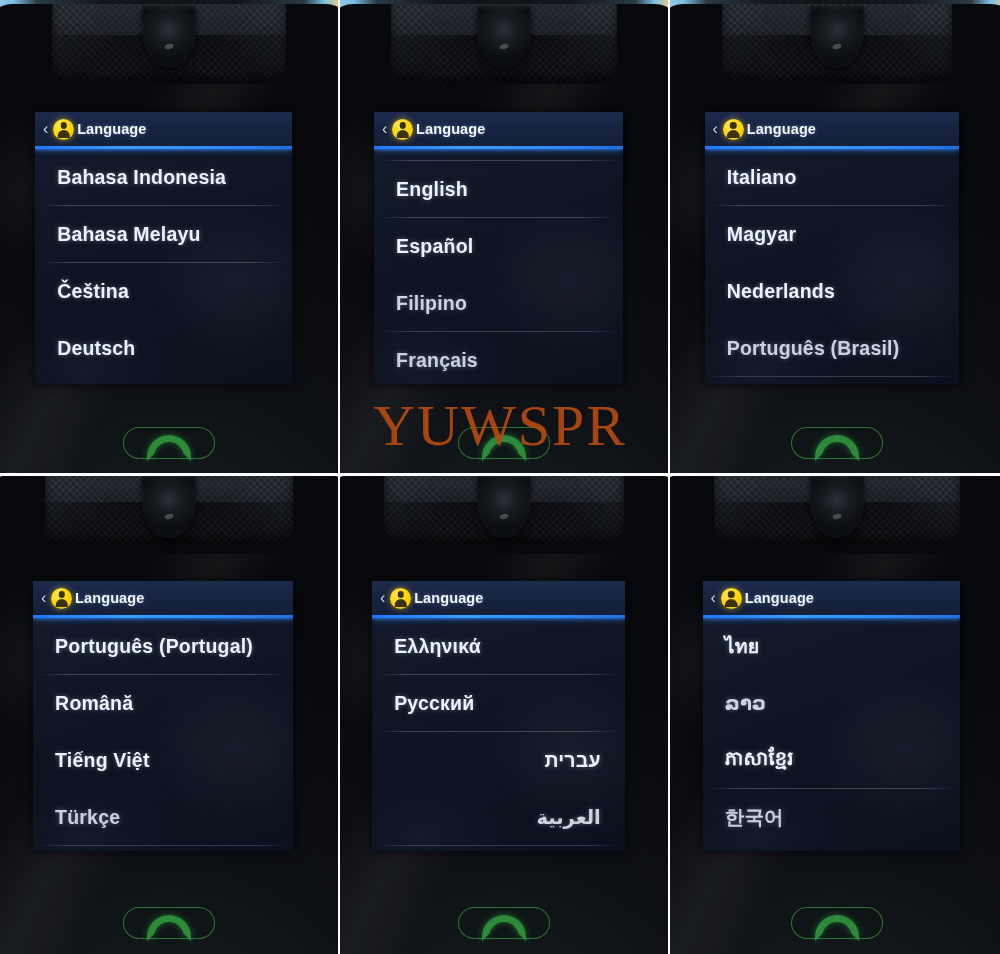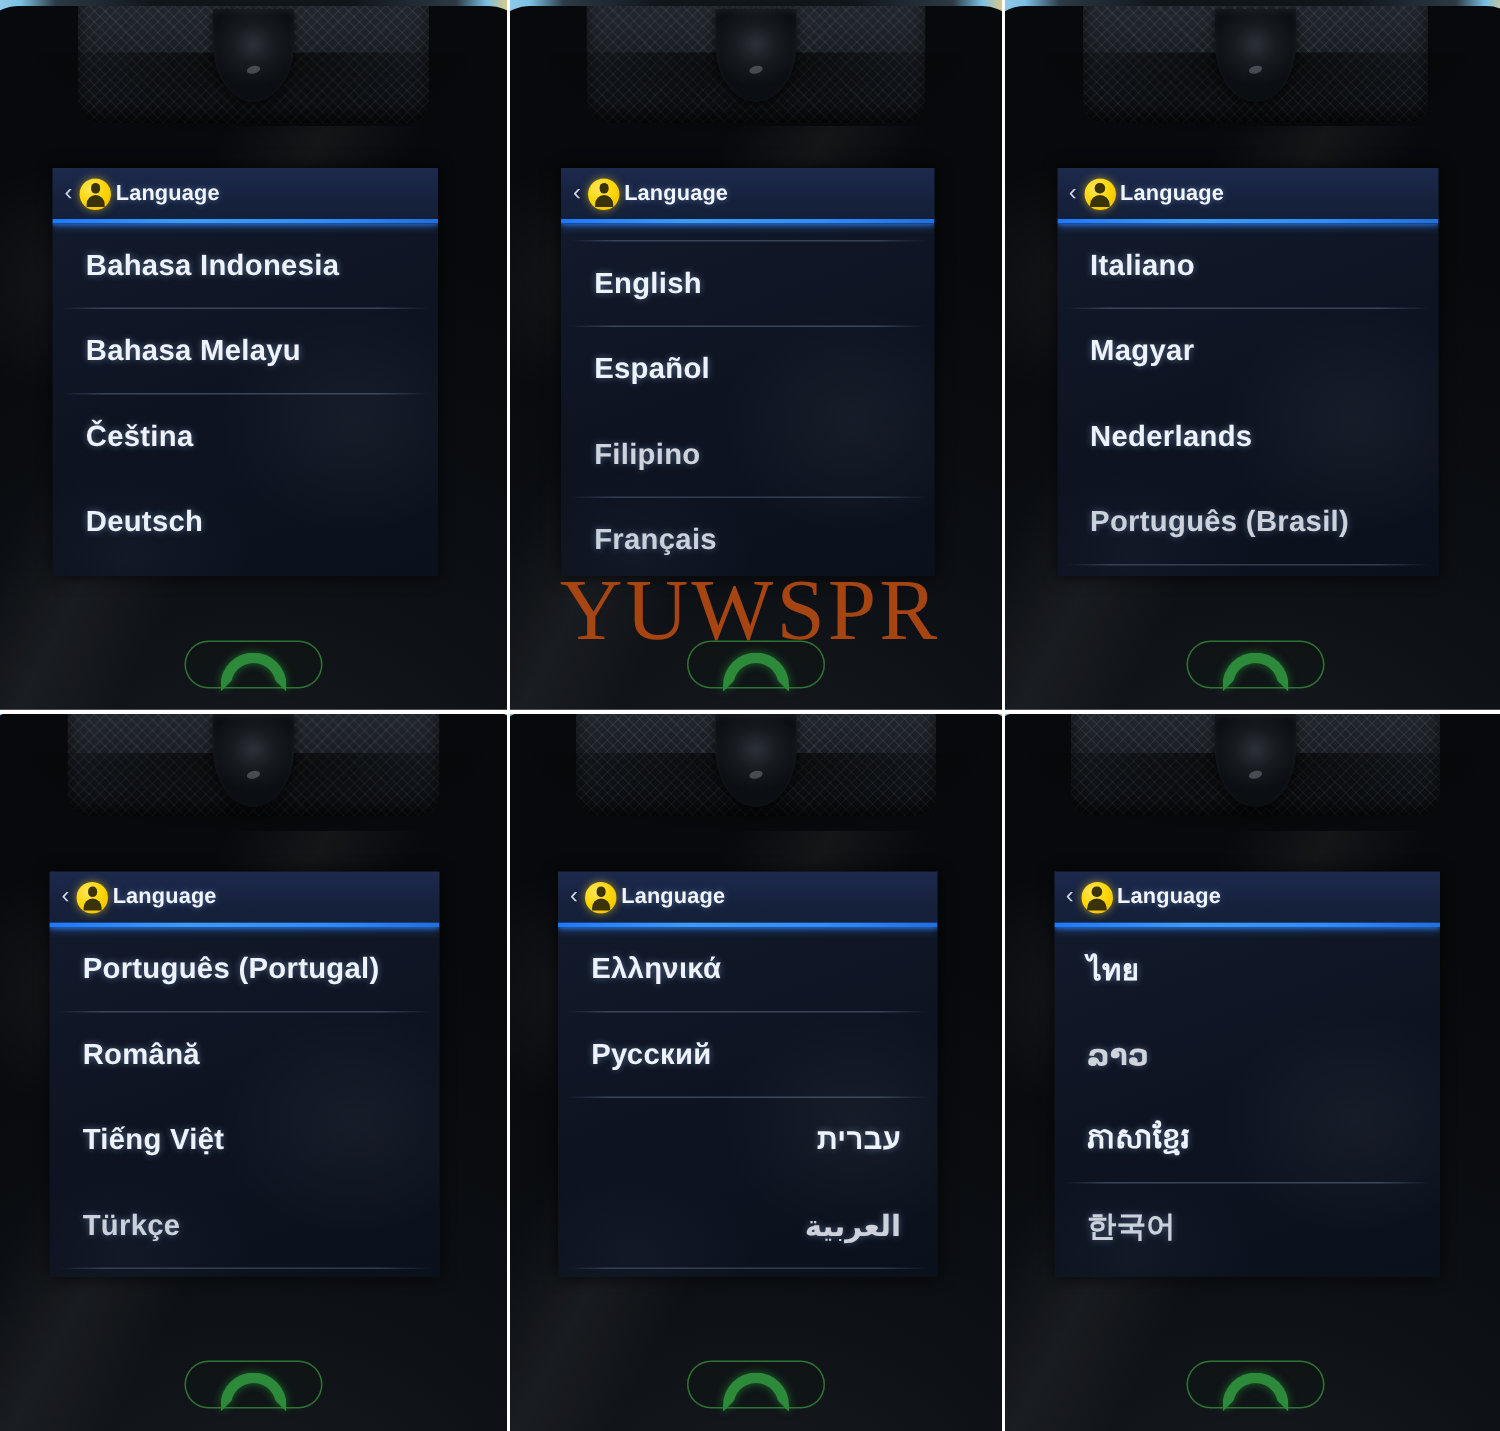--- a/index.html
+++ b/index.html
@@ -281,21 +281,21 @@
     border-right-color: #2d8a3a;
     border-radius: 22px 22px 0 0;
     box-sizing: border-box;
     filter: drop-shadow(0 0 3px rgba(45,160,60,.6));
   }
 
   
   .watermark {
     position: absolute;
     left: 50%;
-    top: 373px;
+    top: 392px;
     transform: translateX(-50%);
     font-family: "Liberation Serif", "DejaVu Serif", serif;
     font-size: 58px;
     letter-spacing: 2px;
     color: #b44a12;
     opacity: .92;
     pointer-events: none;
     white-space: nowrap;
     z-index: 40;
   }

